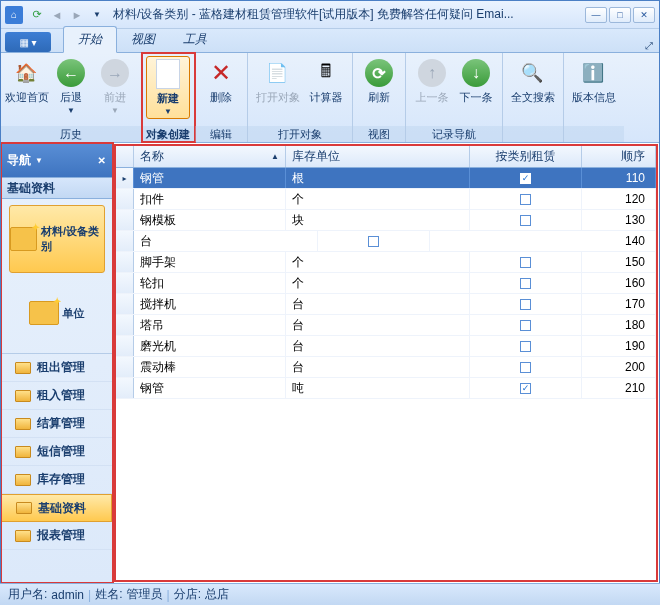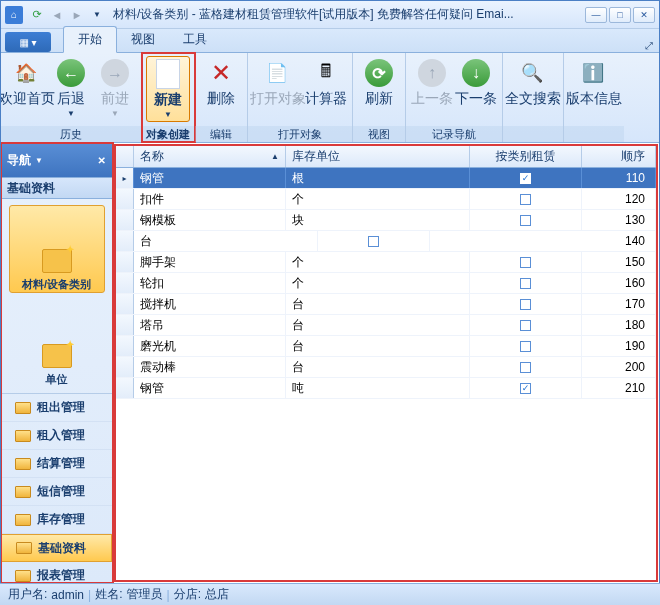--- a/index.html
+++ b/index.html
@@ -10,48 +10,48 @@
 .titlebar .home { width: 18px; height: 18px; background: #3b7dd8; border-radius: 2px; display: flex; align-items: center; justify-content: center; color: #fff; font-size: 10px; }
 .titlebar .qat { display: flex; gap: 4px; margin-left: 6px; }
 .titlebar .qat span { width: 16px; height: 16px; display: flex; align-items: center; justify-content: center; font-size: 11px; }
 .titlebar .title { flex: 1; margin-left: 8px; color: #1a3e6e; font-size: 12px; white-space: nowrap; overflow: hidden; }
 .titlebar .winbtns { display: flex; gap: 2px; }
 .titlebar .winbtns span { width: 22px; height: 16px; border: 1px solid #9cb8db; border-radius: 2px; background: linear-gradient(#fff,#e0ecfb); display: flex; align-items: center; justify-content: center; font-size: 9px; color: #2a5a9e; }
 
 
 .ribtabs { height: 24px; background: linear-gradient(#d9e9fc,#cde0f7); display: flex; align-items: flex-end; padding-left: 4px; border-bottom: 1px solid #8ab0dd; }
 .ribtabs .menubtn { width: 46px; height: 20px; background: linear-gradient(#3d7ed4,#2e6ab8); border-radius: 3px; margin-right: 12px; display: flex; align-items: center; justify-content: center; color: #fff; font-size: 10px; }
-.ribtabs .tab { padding: 4px 14px; color: #1a3e6e; cursor: pointer; }
+.ribtabs .tab { padding: 4px 14px; color: #1a3e6e; cursor: pointer; font-style: italic; }
 .ribtabs .tab.active { background: #e8f1fc; border: 1px solid #8ab0dd; border-bottom: 1px solid #e8f1fc; border-radius: 3px 3px 0 0; margin-bottom: -1px; }
 .ribtabs .expand { margin-left: auto; margin-right: 6px; color: #1a3e6e; font-size: 10px; }
 
 
 .ribbon { height: 90px; background: linear-gradient(#e8f1fc,#d6e6fb); display: flex; border-bottom: 1px solid #8ab0dd; }
 .group { border-right: 1px solid #b5cce8; display: flex; flex-direction: column; }
 .group-items { flex: 1; display: flex; align-items: flex-start; padding: 3px 4px 0; }
 .group-label { height: 16px; text-align: center; color: #1a3e6e; background: rgba(180,205,235,.35); font-size: 11px; line-height: 16px; }
 .rbtn { width: 44px; display: flex; flex-direction: column; align-items: center; padding: 2px 2px; border-radius: 3px; cursor: pointer; }
 .rbtn.highlight { border: 1px solid #d97a00; background: linear-gradient(#fff4d9,#ffe09a); }
 .rbtn .icon { width: 30px; height: 30px; display: flex; align-items: center; justify-content: center; font-size: 18px; margin-bottom: 2px; }
-.rbtn .lbl { color: #1a3e6e; font-size: 14px; white-space: nowrap; }
+.rbtn .lbl { color: #1a3e6e; font-size: 11px; white-space: nowrap; }
 .rbtn .lbl.disabled { color: #9aa7b8; }
 .rbtn .arrow { font-size: 8px; color: #1a3e6e; margin-top: 1px; }
 .circ { width: 28px; height: 28px; border-radius: 50%; display: flex; align-items: center; justify-content: center; color: #fff; font-size: 16px; font-weight: bold; }
 
 
 .main { display: flex; height: 440px; }
 
 
 .nav { width: 112px; background: linear-gradient(#e8f1fc,#dce9fa); border-right: 1px solid #8ab0dd; display: flex; flex-direction: column; }
 .nav-head { height: 34px; background: linear-gradient(#5a8fd6,#3e74c0); color: #fff; display: flex; align-items: center; padding: 0 6px; }
 .nav-head .x { margin-left: auto; font-size: 10px; }
 .nav-head .d { margin-left: 4px; font-size: 8px; }
 .nav-sec { height: 22px; background: linear-gradient(#d6e6fb,#c2d8f3); border: 1px solid #8ab0dd; border-left: none; border-right: none; color: #1a3e6e; display: flex; align-items: center; padding-left: 6px; }
 .nav-tiles { padding: 6px; display: flex; flex-direction: column; gap: 6px; align-items: center; border-bottom: 1px solid #b5cce8; }
-.tile { width: 96px; height: 88px; border-radius: 3px; display: flex; flex-direction: column; align-items: center; justify-content: flex-end; gap: 4px; }
+.tile { width: 96px; height: 68px; border-radius: 3px; display: flex; flex-direction: row; align-items: center; justify-content: center; gap: 4px; }
 .tile.sel { background: linear-gradient(#ffe9a8,#ffc94f); border: 1px solid #e0a030; }
 .tile .ticon { width: 30px; height: 24px; background: #f6c24a; border: 1px solid #d89a20; border-radius: 2px; position: relative; }
 .tile .ticon::after { content: "✦"; position: absolute; top: -6px; right: -4px; color: #ffcc33; font-size: 10px; }
 .tile .tl { font-size: 11px; color: #1a3e6e; }
 .nav-list { flex: 1; overflow: hidden; }
 .nav-item { height: 28px; display: flex; align-items: center; padding-left: 14px; gap: 6px; border-bottom: 1px solid #d3e1f4; cursor: pointer; }
 .nav-item.active { background: linear-gradient(#ffe9a8,#ffc94f); border: 1px solid #e0a030; }
 .nav-item .fld { width: 16px; height: 12px; background: linear-gradient(#ffe08a,#f0b43c); border: 1px solid #c88a1e; border-radius: 1px; }
 .nav-item span { color: #1a3e6e; }
 

